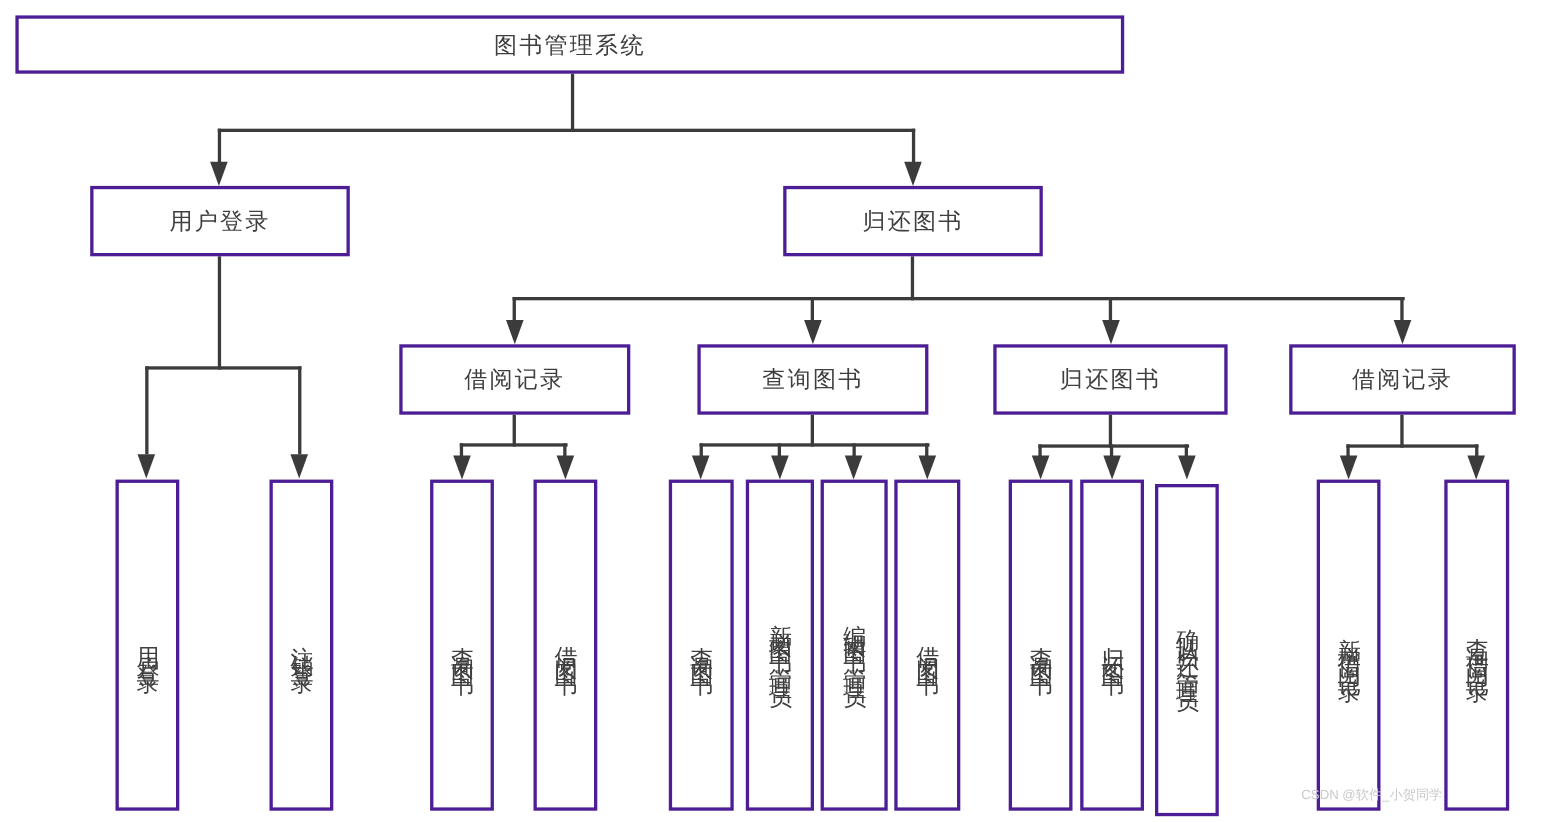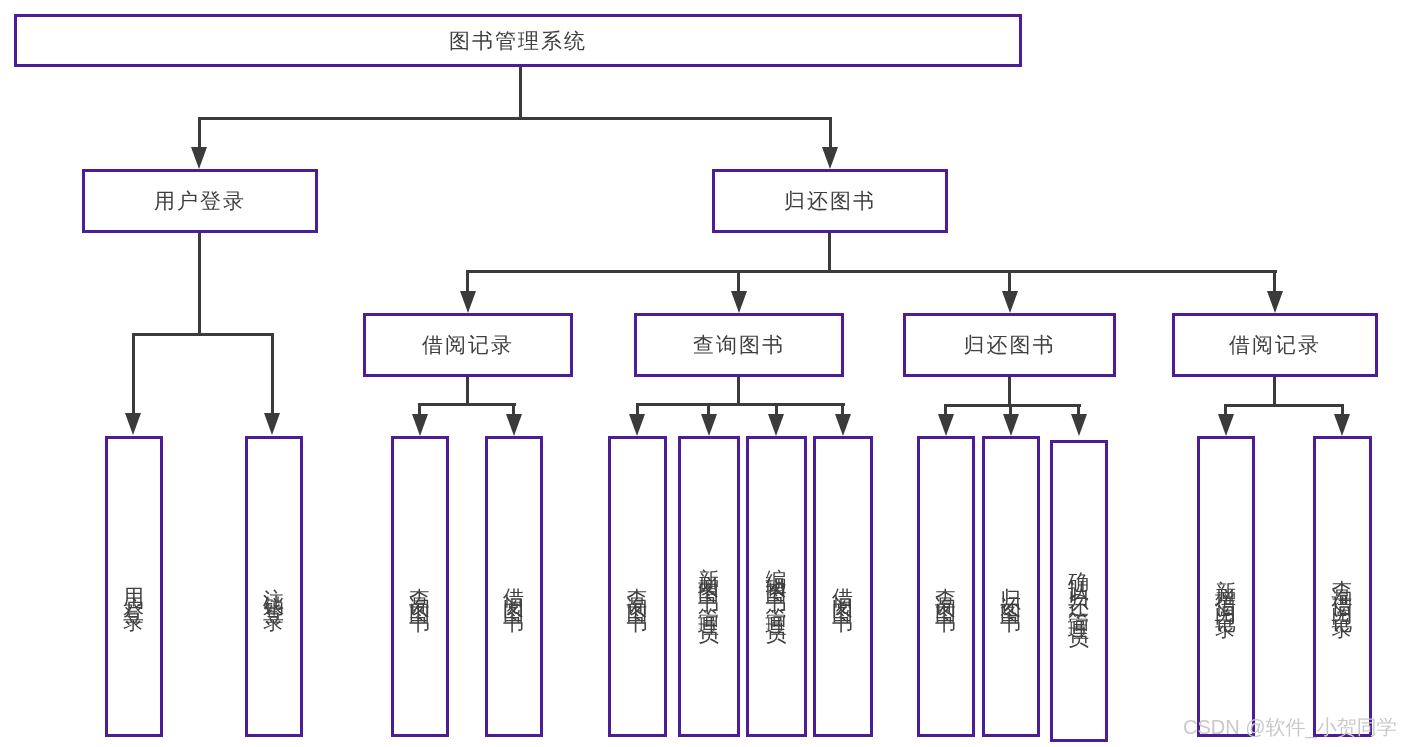--- a/index.html
+++ b/index.html
@@ -35,21 +35,21 @@
     position: absolute;
     width: 0; height: 0;
     border-left: 8px solid transparent;
     border-right: 8px solid transparent;
     border-top: 22px solid #3b3b3b;
   }
   .watermark {
     position: absolute;
     left: 1183px;
     top: 714px;
-    font-size: 20px;
+    font-size: 12px;
     color: #c9c9c9;
     white-space: nowrap;
     z-index: 5;
   }
 </style>
 </head>
 <body>
 
 <div class="stage">
 

